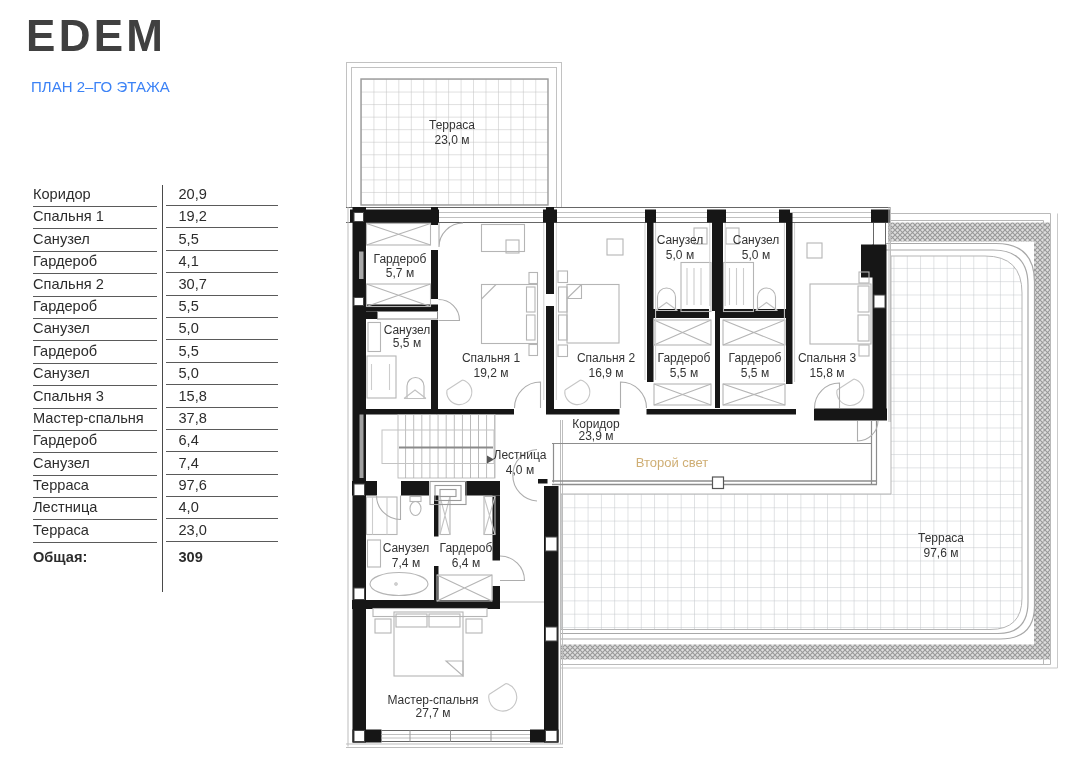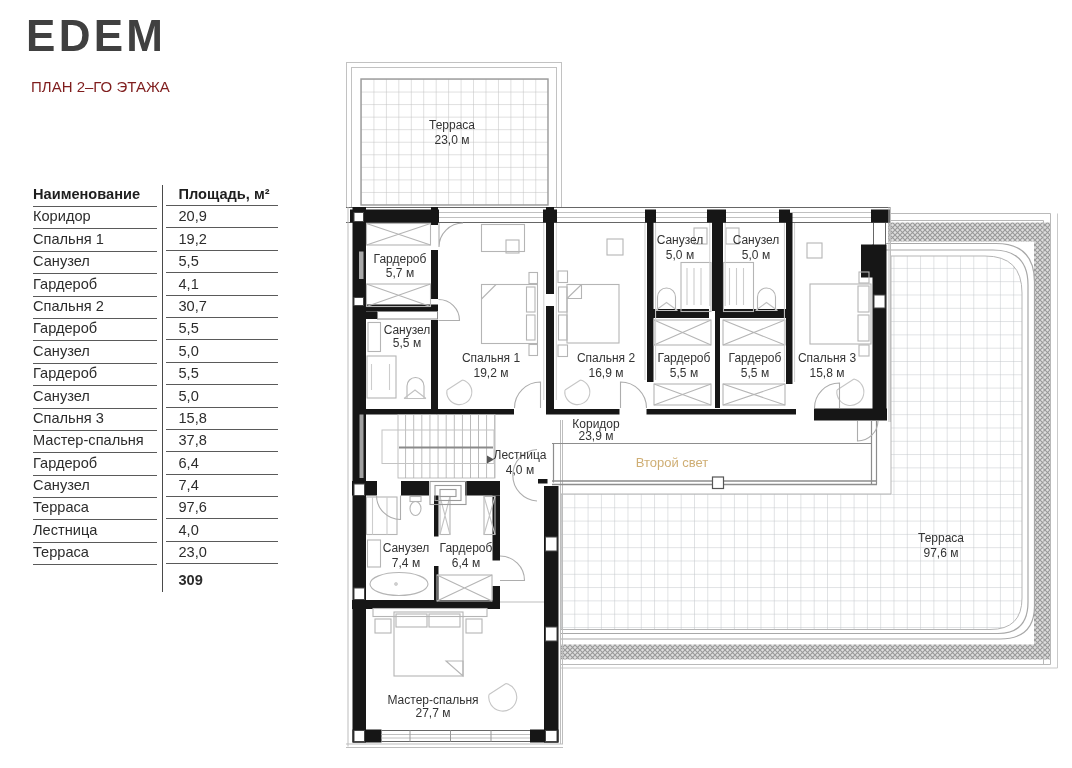--- a/index.html
+++ b/index.html
@@ -1,44 +1,40 @@
 <!DOCTYPE html>
 <html><head>
 <meta charset="utf-8">
 <style>
   html,body{margin:0;padding:0;background:#fff;}
   body{width:1072px;height:768px;position:relative;overflow:hidden;
        font-family:"Liberation Sans",sans-serif;}
   #logo{position:absolute;left:26px;top:10.5px;font-size:44px;font-weight:700;
         letter-spacing:3.3px;color:#404040;}
   #subtitle{position:absolute;left:31px;top:77.5px;font-size:15px;
-        letter-spacing:0px;color:#7f1d1d;}
+        letter-spacing:0px;color:#3b82f6;}
   #tbl{position:absolute;left:33px;top:184px;width:245px;font-size:14.6px;letter-spacing:0px;color:#2c2c2c;}
   .row{height:22.4px;position:relative;}
   .n{position:absolute;left:0;top:0;width:124px;height:22px;line-height:21px;
      border-bottom:1px solid #5a5a5a;}
   .v{position:absolute;left:132.5px;top:0;width:112px;height:22px;line-height:21px;
      border-bottom:1px solid #5a5a5a;padding-left:13px;box-sizing:border-box;}
   .hd .n,.hd .v{font-weight:700;color:#1e1e1e;}
   .last .n,.last .v{font-weight:700;border-bottom:none;padding-top:5px;}
   #divider{position:absolute;left:161.5px;top:185px;width:1.4px;height:407px;background:#4a4a4a;}
   svg{position:absolute;left:0;top:0;}
   text{font-family:"Liberation Sans",sans-serif;fill:#333;font-size:12px;}
   .lbl{text-anchor:middle;}
   .gold{fill:#cfae74;font-size:13px;}
 </style>
 </head>
 <body>
 <div id="logo">EDEM</div>
 <div id="subtitle">ПЛАН 2–ГО ЭТАЖА</div>
 <div id="tbl">
-  <div class="row hd">
-      <span class="n">Наименование</span>
-      <span class="v">Площадь, м²</span>
-    </div>
   <div class="row">
       <span class="n">Коридор</span>
       <span class="v">20,9</span>
     </div>
   <div class="row">
       <span class="n">Спальня 1</span>
       <span class="v">19,2</span>
     </div>
   <div class="row">
       <span class="n">Санузел</span>
@@ -90,20 +86,21 @@
     </div>
   <div class="row">
       <span class="n">Лестница</span>
       <span class="v">4,0</span>
     </div>
   <div class="row">
       <span class="n">Терраса</span>
       <span class="v">23,0</span>
     </div>
   <div class="row last">
+      <span class="n">Общая:</span>
       <span class="v">309</span>
     </div>
 </div>
 <div id="divider"></div>
 
 <svg width="1072" height="768" viewBox="0 0 1072 768">
 <defs>
   <pattern id="g12" width="12.45" height="12.55" patternUnits="userSpaceOnUse" x="361" y="79">
     <path d="M12.45 0H0V12.55" fill="none" stroke="#c0c0c0" stroke-width="1"></path>
   </pattern>

